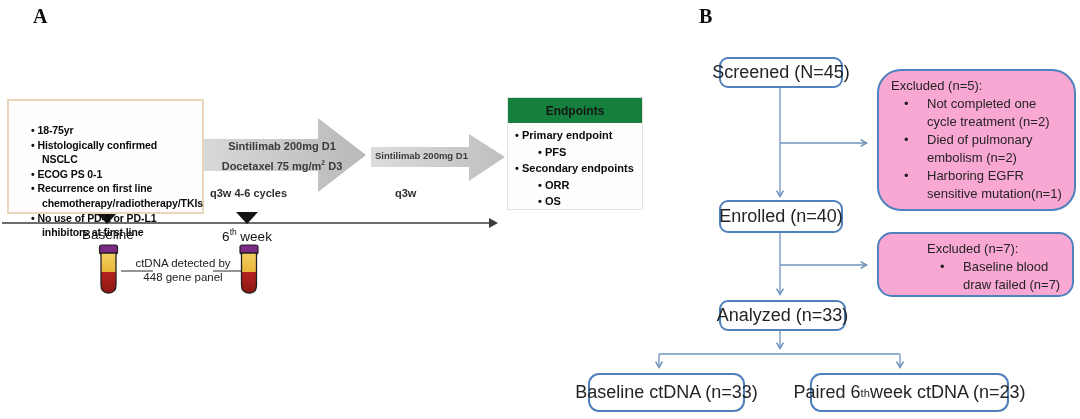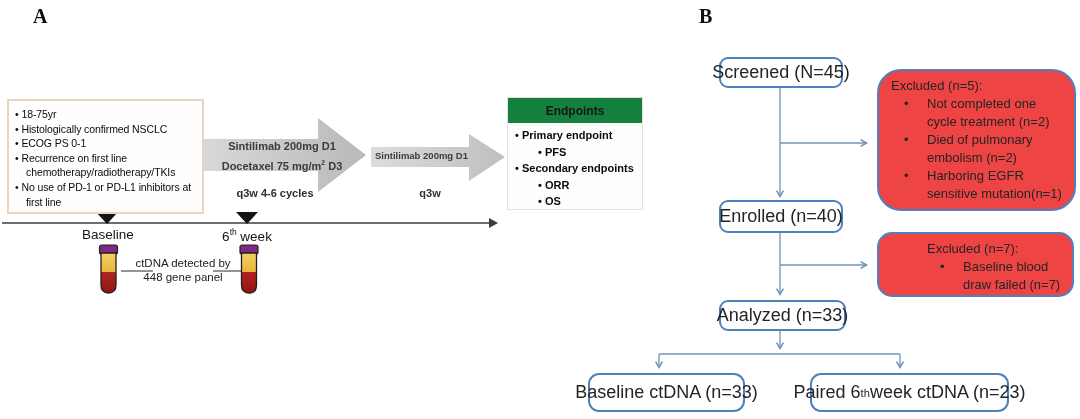--- a/index.html
+++ b/index.html
@@ -3,48 +3,48 @@
 <meta charset="utf-8">
 <style>
   html,body{margin:0;padding:0;background:#fff;}
   .canvas{position:relative;width:1080px;height:419px;background:#ffffff;
           font-family:"Liberation Sans",sans-serif;overflow:hidden;}
   .panel-label{position:absolute;font-family:"Liberation Serif",serif;font-weight:bold;
                font-size:20px;color:#0d0d0d;}
   
   .criteria-box{position:absolute;left:7px;top:99px;width:197px;height:115px;
                 background:#fffefd;border:2px solid #e9d6bd;box-sizing:border-box;}
-  .criteria-list{margin:0;padding:6px 3px 0 6px;list-style:none;font-weight:normal;
+  .criteria-list{margin:16px;padding:6px 3px 0 6px;list-style:none;font-weight:bold;
                  font-size:10.5px;line-height:14.6px;color:#0a0a0a;letter-spacing:-0.1px;}
   .criteria-list li{padding-left:11px;text-indent:-11px;}
   .criteria-list li::before{content:"• ";}
   .arrow-text1{position:absolute;left:206px;top:139px;width:152px;text-align:center;
                font-size:11px;font-weight:bold;color:#3b3b3b;line-height:15.5px;}
   .arrow-text2{position:absolute;left:373px;top:150px;width:97px;text-align:center;
                font-size:9.5px;font-weight:bold;color:#3b3b3b;}
-  .schedule{position:absolute;font-size:11px;font-weight:bold;color:#2e2e2e;text-align:center;}
+  .schedule{position:absolute;font-size:11px;font-weight:bold;color:#2e2e2e;text-align:left;}
   .sup{font-size:0.62em;vertical-align:super;}
   .endpoints-box{position:absolute;left:507px;top:97px;width:136px;height:113px;
                  border:1.5px solid #e2e2e2;background:#fdfdfc;box-sizing:border-box;}
   .endpoints-header{height:25px;background:#15803d;display:flex;align-items:center;
                     justify-content:center;font-size:12px;font-weight:bold;color:#151515;}
   .endpoints-list{margin:0;padding:4px 2px 0 4px;list-style:none;font-size:11px;
                   font-weight:bold;color:#0a0a0a;line-height:16.5px;}
   .ep-l1{padding-left:12px;text-indent:-9px;}
   .ep-l1::before{content:"• ";}
   .ep-l2{padding-left:35px;text-indent:-9px;}
   .ep-l2::before{content:"• ";}
   .tl-label{position:absolute;font-size:13.5px;color:#141414;text-align:center;}
   .ctdna-note{position:absolute;left:126px;top:256px;width:114px;text-align:center;
               font-size:11.5px;color:#222;line-height:14px;}
   
   .bbox{position:absolute;background:#fff;border:2px solid #4f81bd;border-radius:9px;
         display:flex;align-items:center;justify-content:center;font-size:18px;
         color:#242424;box-sizing:border-box;white-space:nowrap;}
-  .excl{position:absolute;background:#ef4444;border:2.5px solid #4f81bd;box-sizing:border-box;
+  .excl{position:absolute;background:#f9a8d4;border:2.5px solid #4f81bd;box-sizing:border-box;
         font-size:13px;color:#242424;padding:6px 8px 4px 12px;}
   .ex-title{line-height:18px;}
   .ex-list{margin:0;padding:0;list-style:none;line-height:18px;}
   .ex-list li{position:relative;padding-left:36px;}
   .ex-list li::before{content:"•";position:absolute;left:13px;top:0;}
   svg.layer{position:absolute;left:0;top:0;pointer-events:none;}
 </style>
 </head>
 <body>
 

